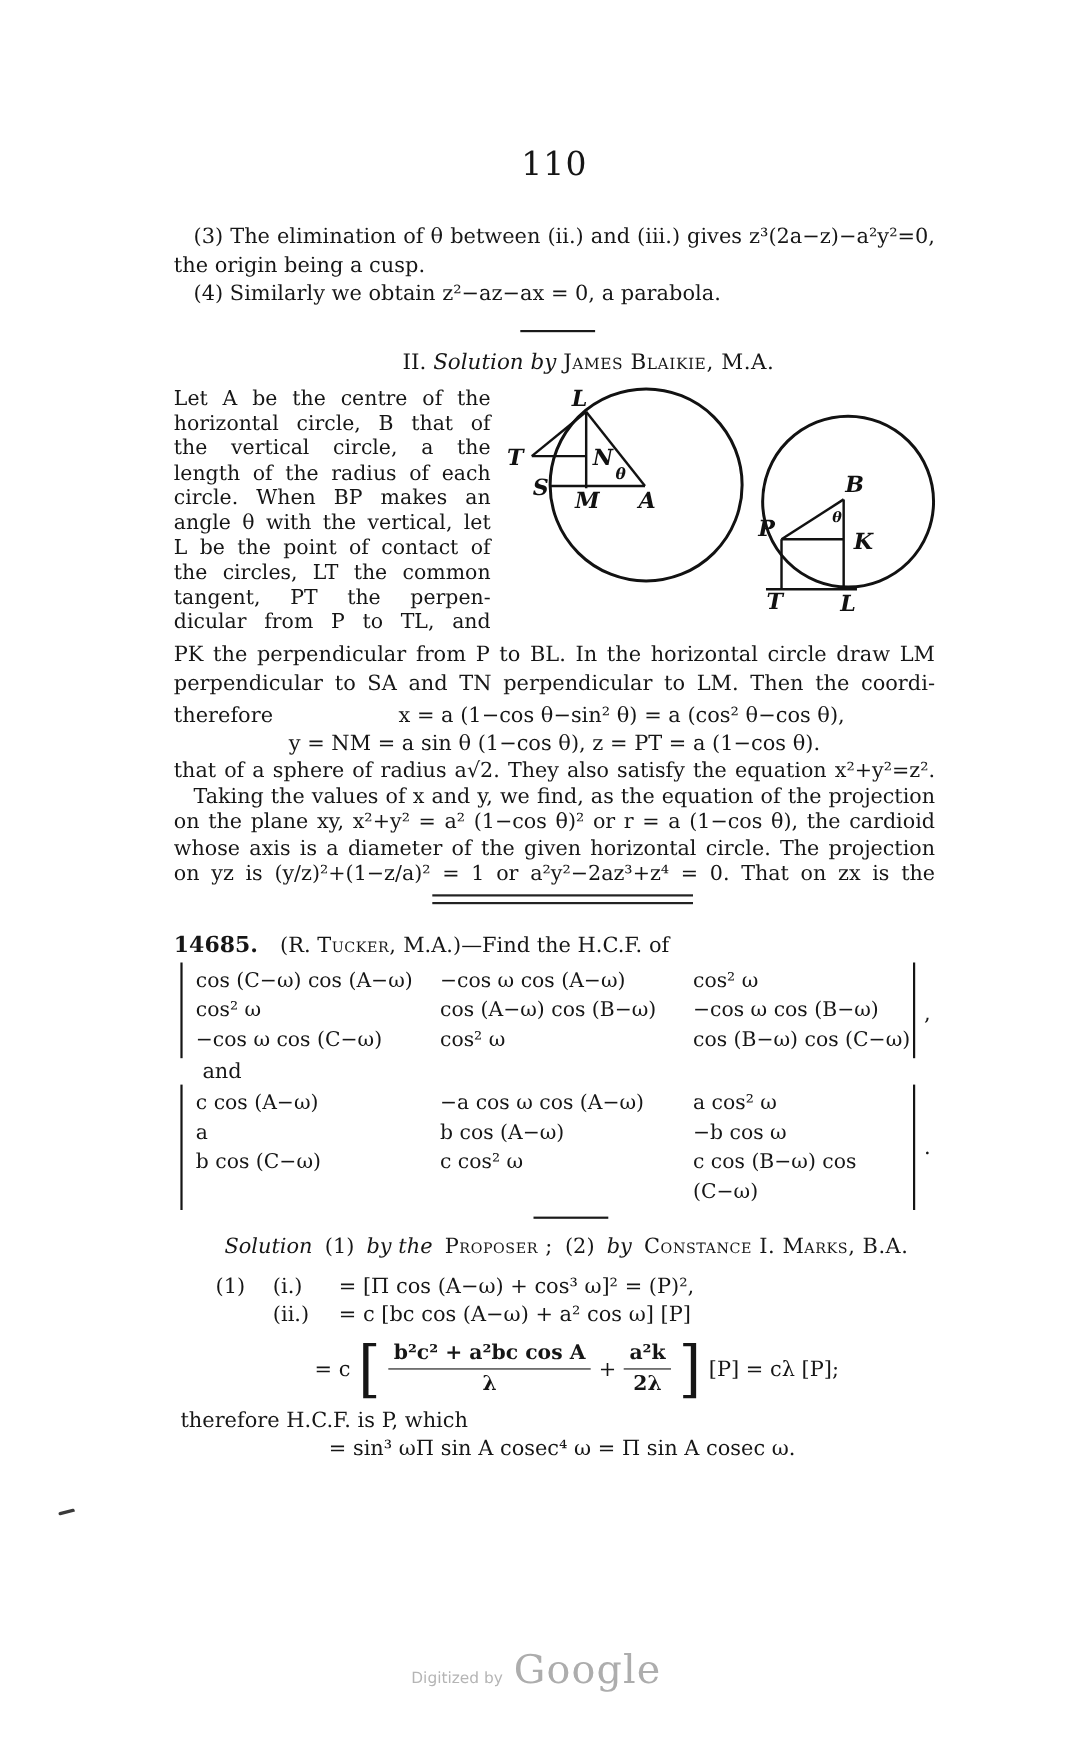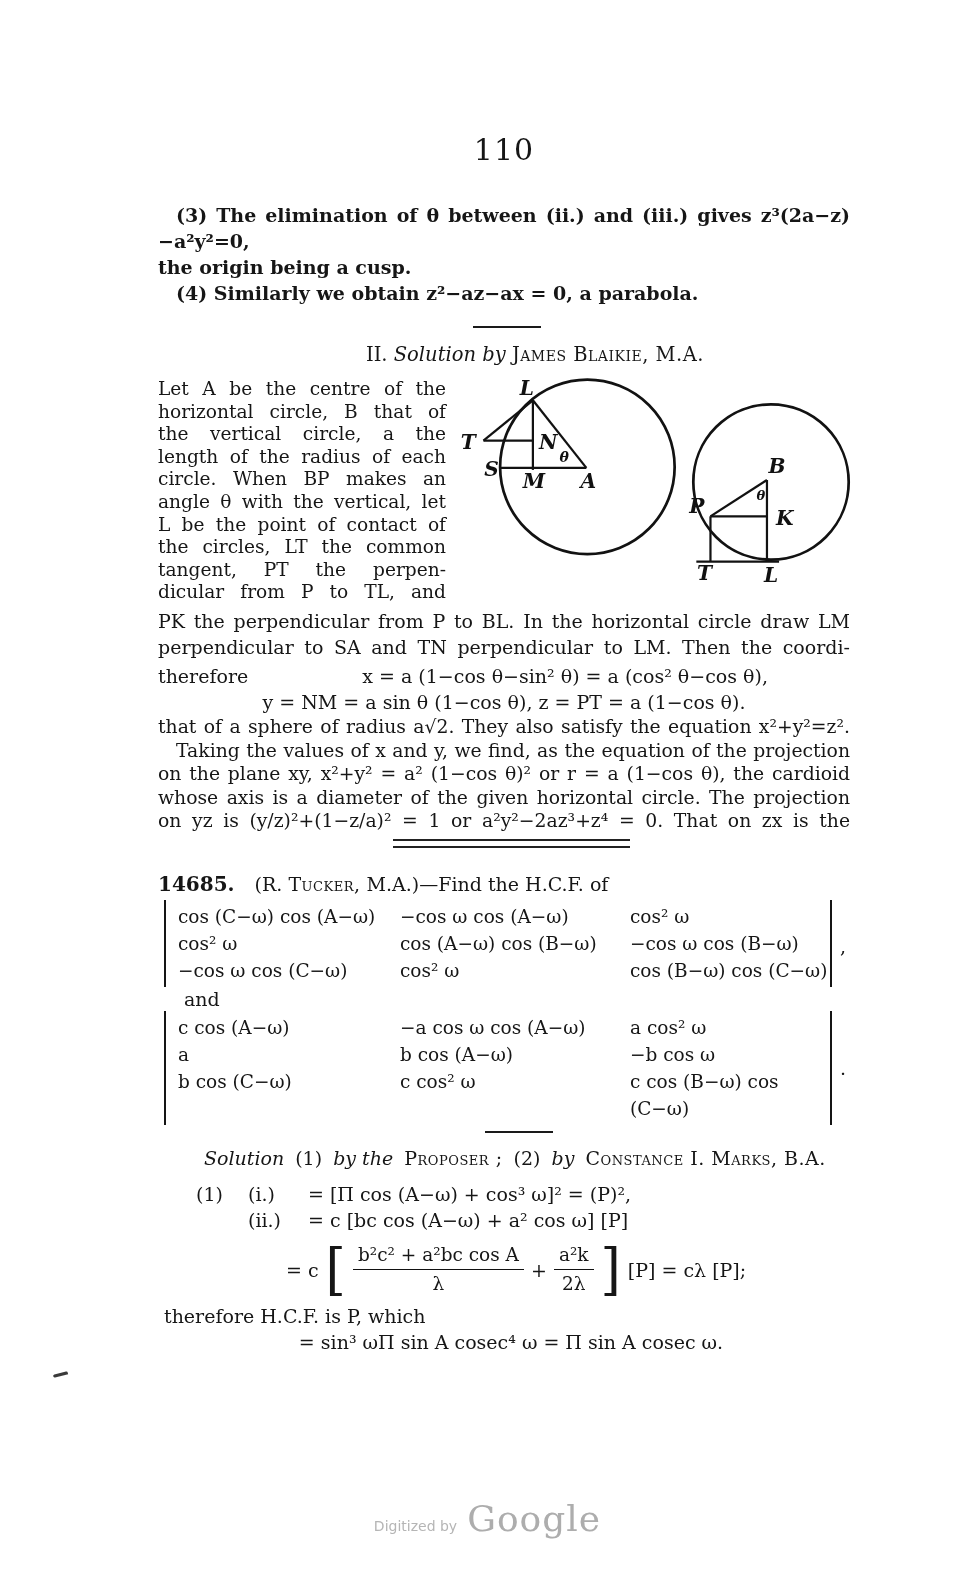--- a/index.html
+++ b/index.html
@@ -62,21 +62,21 @@
   .eqrow { display:flex; line-height:26px; margin-top:0; }
   .eqrow .no { margin-left:38px; width:52px; flex:none; }
   .eqrow .lhs { width:46px; flex:none; }
   .eqrow .rhs { margin-left:14px; }
   .eqrow.second { margin-top:0; }
   .eqrow.second .no { visibility:hidden; }
 
   .fracline { display:flex; align-items:center; margin:4px 0 0 128px; height:66px; }
   .fracline > span { margin-right:7px; }
   .bigbr { font-size:52px; font-weight:400; line-height:60px; transform:scaleY(1.08); }
-  .frac { display:inline-flex; flex-direction:column; text-align:center; vertical-align:middle; font-size:18.5px; }
+  .frac { display:inline-flex; flex-direction:column; text-align:center; vertical-align:middle; font-size:18.5px;font-weight:bold; }
   .fnum { border-bottom:1.7px solid #111; padding:0 5px 3px; line-height:22px; }
   .fden { padding-top:3px; line-height:22px; }
 
   .therefore-line { line-height:25.5px; margin-top:1px; padding-left:6px; }
   .final-eq { text-align:center; line-height:26px; padding-left:14px; }
 
   .artifact-dash { position:absolute; left:53px; top:1373px; width:15px; height:3px; background:#3a3a3a; border-radius:2px 2px 0 2px; transform:rotate(-14deg); }
 
   .watermark { position:absolute; left:0; right:0; top:1498px; display:flex; align-items:baseline; justify-content:center; }
   .wm-small { font-family:"DejaVu Sans", sans-serif; font-size:14px; color:#b5b5b5; margin-right:10px; }
@@ -85,21 +85,21 @@
   svg text { font-family:"DejaVu Serif", serif; font-weight:bold; font-style:italic; fill:#111; }
 </style>
 </head>
 <body>
 
 <div class="page">
   <div class="content">
 
     <div class="pagenum">110</div>
 
-    <div style="margin-top:34px;font-weight:bold;">
+    <div style="margin-top:34px;">
       <div class="ln jl indent">(3)  The elimination of θ between (ii.) and (iii.) gives z³(2a−z)−a²y²=0,</div>
       <div class="ln">the origin being a cusp.</div>
       <div class="ln indent">(4)  Similarly we obtain z²−az−ax = 0, a parabola.</div>
     </div>
 
     <div class="rule-short"></div>
 
     <div class="heading2">
       <span>II.</span>
       <span class="it">Solution by</span>

